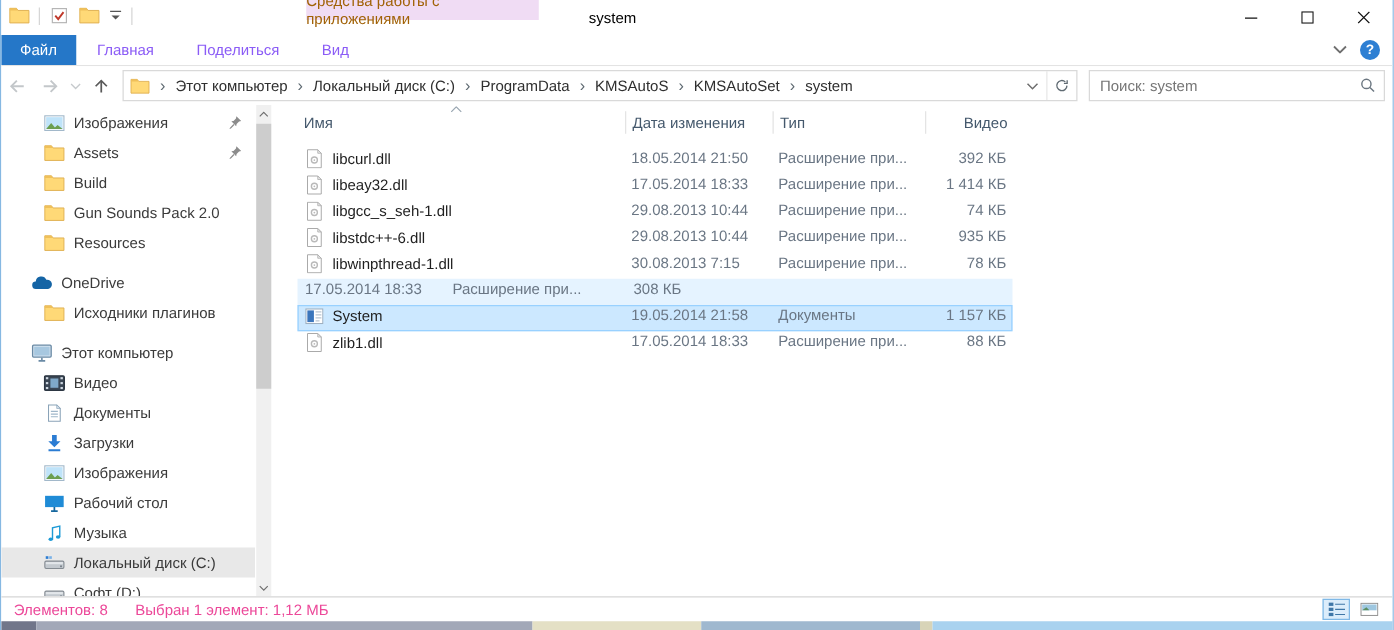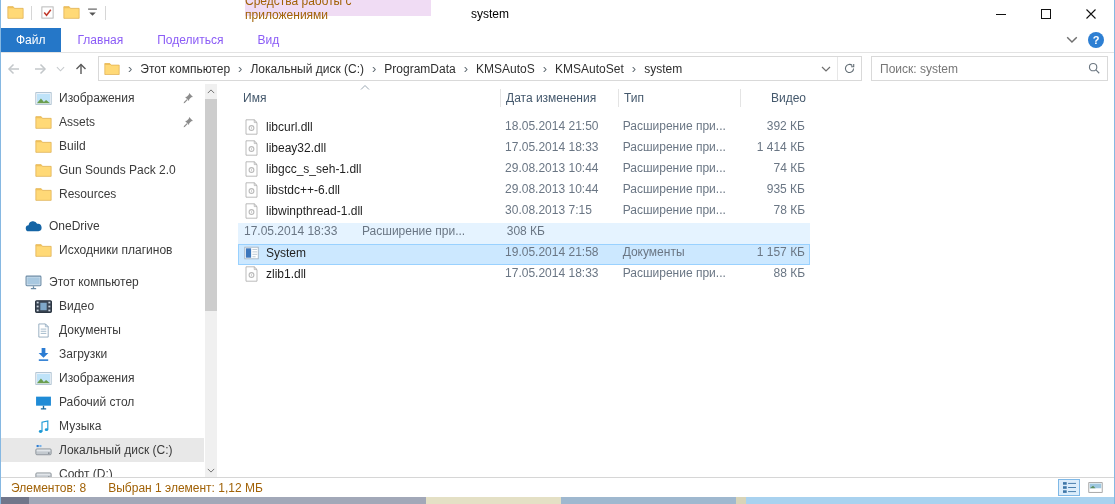--- a/index.html
+++ b/index.html
@@ -105,21 +105,21 @@
   .c-name { width:262px; display:flex; align-items:center; color:#1f1f1f; }
   .f-icon { width:15px; height:16px; flex:0 0 15px; margin:0 7px 0 5px; }
   .f-icon svg { width:100%; height:100%; }
   .c-date { width:118px; color:#6a7684; padding-left:5px; }
   .c-type { width:122px; color:#6a7684; padding-left:5px; }
   .c-size { width:70px; color:#6a7684; text-align:right; padding-right:4px; }
 
   
   .statusbar { position:absolute; left:0; top:477px; width:100%; height:20px;
     border-top:1px solid #d6d6d6; background:#fff; display:flex; align-items:center; }
-  .status-text { color:#a16207; }
+  .status-text { color:#ec4899; }
   .st-count { margin-left:10px; }
   .st-sel { margin-left:22px; }
   .view-btns { margin-left:auto; margin-right:8px; display:flex; gap:4px; }
   .view-btn { width:22px; height:17px; display:flex; align-items:center; justify-content:center; border:1px solid transparent; }
   .view-btn.active { border-color:#7fb8e6; background:#dcedfb; }
   .view-btn svg { width:15px; height:13px; }
 
   
   .sliver { position:absolute; left:0; top:497px; width:1115px; height:7px; display:flex; }
   .sliver div { height:100%; }

